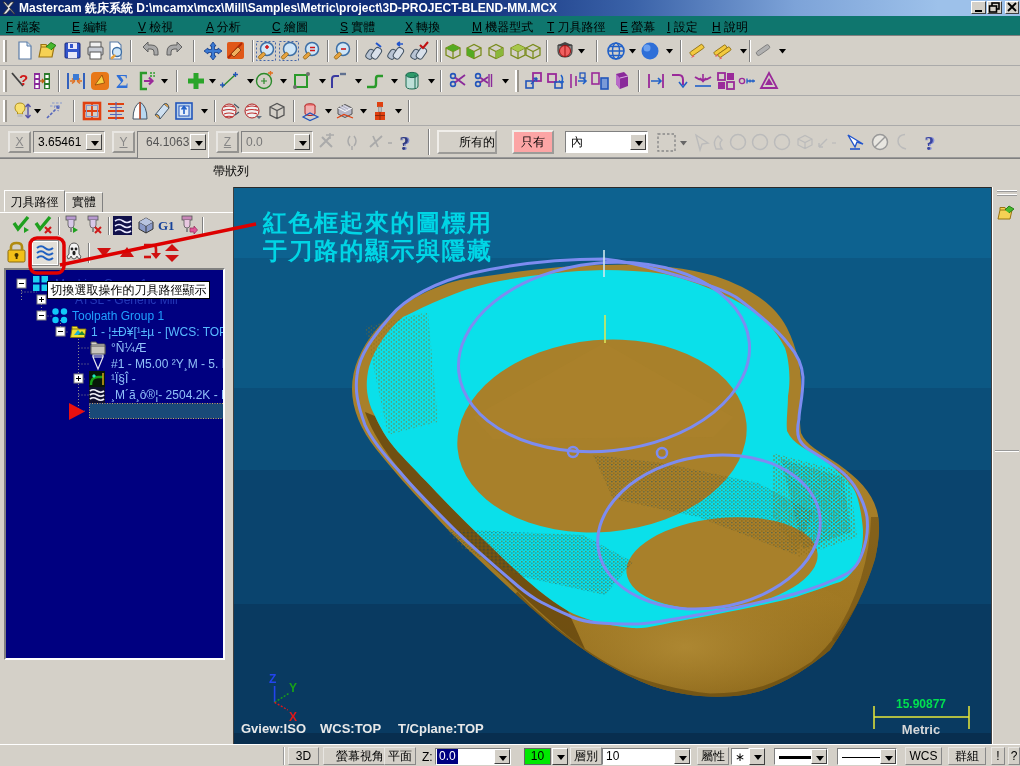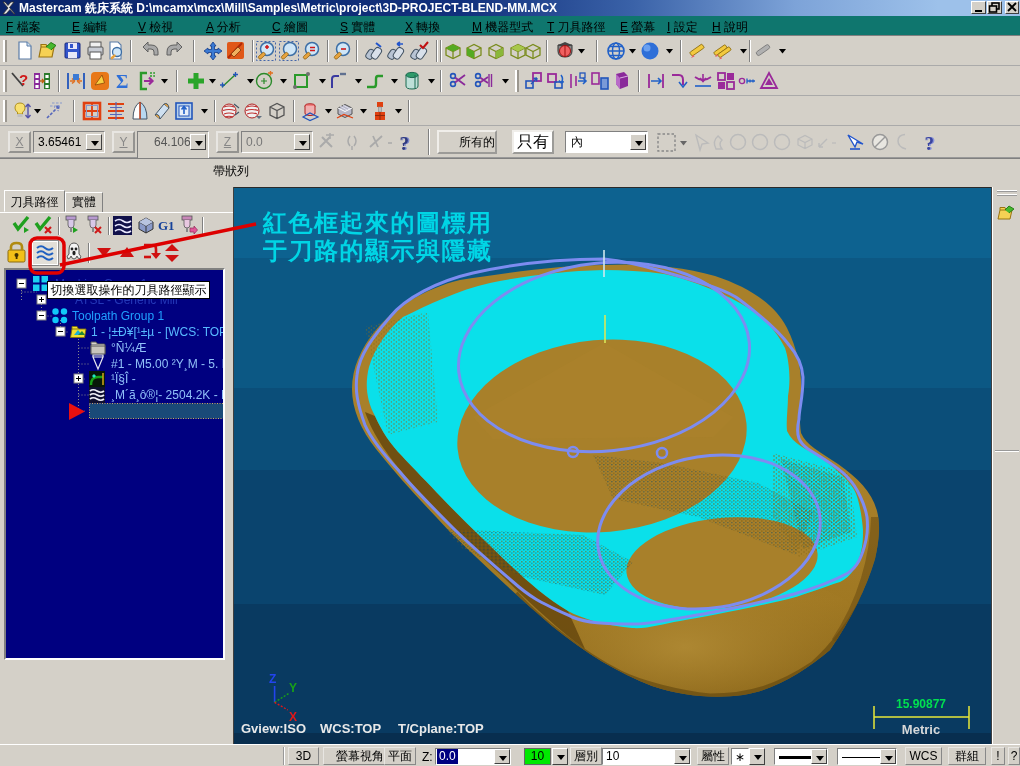--- a/index.html
+++ b/index.html
@@ -426,37 +426,37 @@
         <rect x="5" y="11" width="10" height="8" fill="#e04010"></rect>
         <path d="M5 14.5 L15 14.5 M10 11 L10 19" stroke="#902808" stroke-width="1"></path>
       </g>
 <use href="#darr2" x="395" y="13"></use>
 <use href="#sep" x="408" y="0"></use>
 </svg>
 <div class="abs tbrow" id="tb4" style="top:127px;height:31px;border-bottom:1px solid #999">
  <div class="abs" style="left:8px;top:4px;width:23px;height:22px;background:#d4d0c8;border:2px outset #e8e6e2;color:#888;font-size:12px;text-align:center;line-height:18px;text-decoration:underline">X</div>
  <div class="abs sfield" style="left:33px;top:4px;width:72px;height:22px;background:#d4d0c8;color:#000000;padding-left:4px;line-height:20px;">3.65461<div class="darr" style="right:2px;top:2px;"></div></div>
  <div class="abs" style="left:112px;top:4px;width:23px;height:22px;background:#d4d0c8;border:2px outset #e8e6e2;color:#888;font-size:12px;text-align:center;line-height:18px;text-decoration:underline">Y</div>
- <div class="abs sfield" style="left:137px;top:4px;width:72px;height:34px;background:#d4d0c8;color:#555;padding-left:16px;line-height:20px;">64.10632<div class="darr" style="right:2px;top:2px;"></div></div>
+ <div class="abs sfield" style="left:137px;top:4px;width:72px;height:34px;background:#d4d0c8;color:#555;padding-left:8px;line-height:20px;">64.10632<div class="darr" style="right:2px;top:2px;"></div></div>
  <div class="abs" style="left:216px;top:4px;width:23px;height:22px;background:#d4d0c8;border:2px outset #e8e6e2;color:#888;font-size:12px;text-align:center;line-height:18px;text-decoration:underline">Z</div>
  <div class="abs sfield" style="left:241px;top:4px;width:72px;height:22px;background:#d4d0c8;color:#777;padding-left:4px;line-height:20px;">0.0<div class="darr" style="right:2px;top:2px;"></div></div>
  <svg class="abs" style="left:318px;top:4px" width="100" height="24">
   <path d="M2 16 L12 6 M4 6 L14 16" stroke="#aaa" stroke-width="2"></path>
         <path d="M8 4 L16 4 M12 2 L12 8" stroke="#aaa" stroke-width="1.5"></path>
   <path d="M32 5 Q28 10 32 15 M36 5 Q40 10 36 15 M34 15 L34 19" stroke="#aaa" stroke-width="1.5" fill="none"></path>
   <path d="M52 16 L64 5 M55 5 L60 16" stroke="#aaa" stroke-width="1.8"></path>
         <path d="M70 12 L74 12" stroke="#aaa" stroke-width="1.5"></path>
  </svg>
  <svg class="abs" style="left:398px;top:4px" width="26" height="24">
         <text x="3" y="19" font-size="19" font-weight="bold" fill="#7a86c8" font-family="Liberation Serif">?</text>
         <text x="1.4" y="19" font-size="19" font-weight="bold" fill="#303a80" font-family="Liberation Serif">?</text>
       </svg>
  <div class="abs" style="left:428px;top:2px;width:2px;height:26px;background:#808080;border-right:1px solid #fff"></div>
  <div class="abs" style="left:437px;top:3px;width:60px;height:24px;background:#d4d0c8;border:2px outset #f0eeea;font-size:12px;text-align:right;line-height:20px;">所有的</div>
- <div class="abs" style="left:512px;top:3px;width:42px;height:24px;background:#ffffff;border:2px outset #f0eeea;font-size:16px;text-align:center;line-height:20px;">只有</div>
+ <div class="abs" style="left:512px;top:3px;width:42px;height:24px;background:#fca5a5;border:2px outset #f0eeea;font-size:12px;text-align:center;line-height:20px;">只有</div>
  <div class="abs sfield" style="left:565px;top:4px;width:83px;height:22px;padding-left:5px;line-height:20px;color:#000">內<div class="darr" style="right:1px;top:1.5px;"></div></div>
  <svg class="abs" style="left:656px;top:4px" width="340" height="24">
   <rect x="2" y="3" width="17" height="17" fill="none" stroke="#888" stroke-width="1.4" stroke-dasharray="2.5 2"></rect>
         <path d="M24 10 L31 10 L27.5 14.5 Z" fill="#666"></path>
   <path d="M40 4 L52 12 L46 13 L44 19 Z" fill="none" stroke="#bbb" stroke-width="1.4"></path>
   <path d="M60 18 Q56 10 62 5 L66 9 Q62 13 66 18 Z" fill="none" stroke="#bbb" stroke-width="1.4"></path>
   <circle cx="82" cy="11" r="7.5" fill="none" stroke="#bbb" stroke-width="1.5"></circle>
   <circle cx="104" cy="11" r="7.5" fill="none" stroke="#bbb" stroke-width="1.5"></circle>
   <circle cx="126" cy="11" r="7.5" fill="none" stroke="#bbb" stroke-width="1.5"></circle>
   <path d="M142 8 L149 4.5 L156 8 L156 14 L149 17.5 L142 14 Z M142 8 L149 11.5 L156 8 M149 11.5 L149 17.5" fill="none" stroke="#bbb" stroke-width="1.2"></path>

